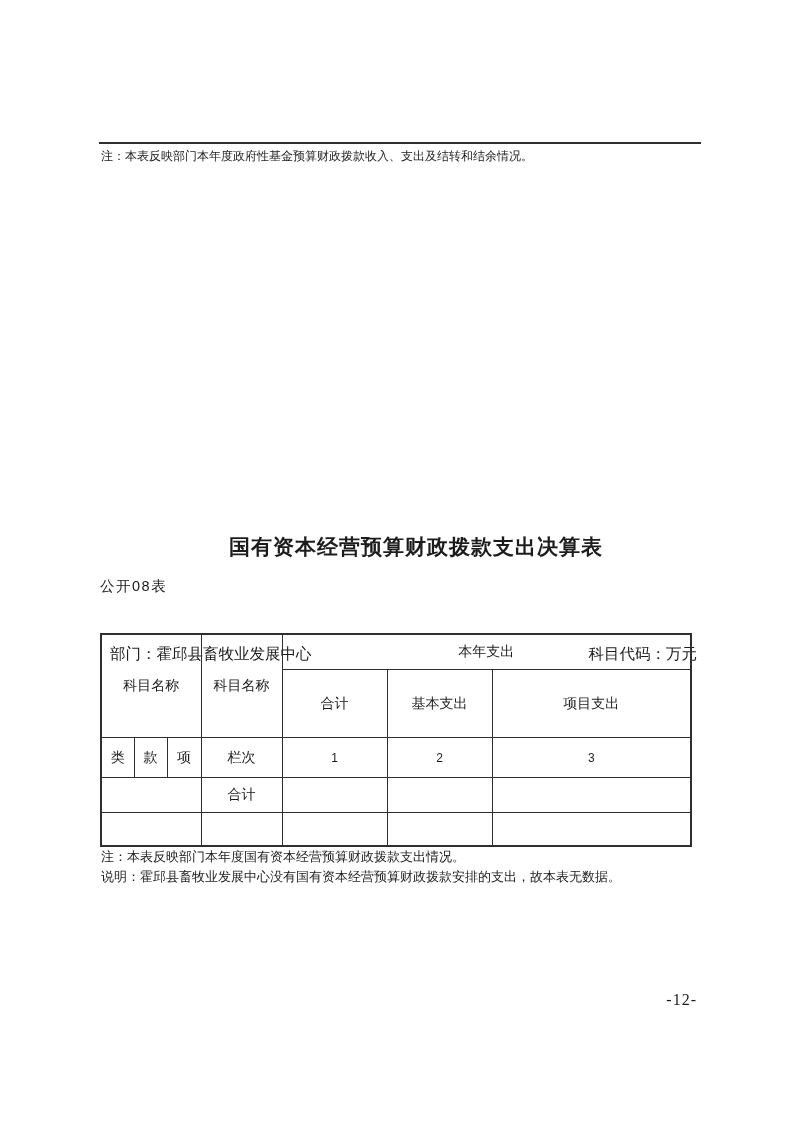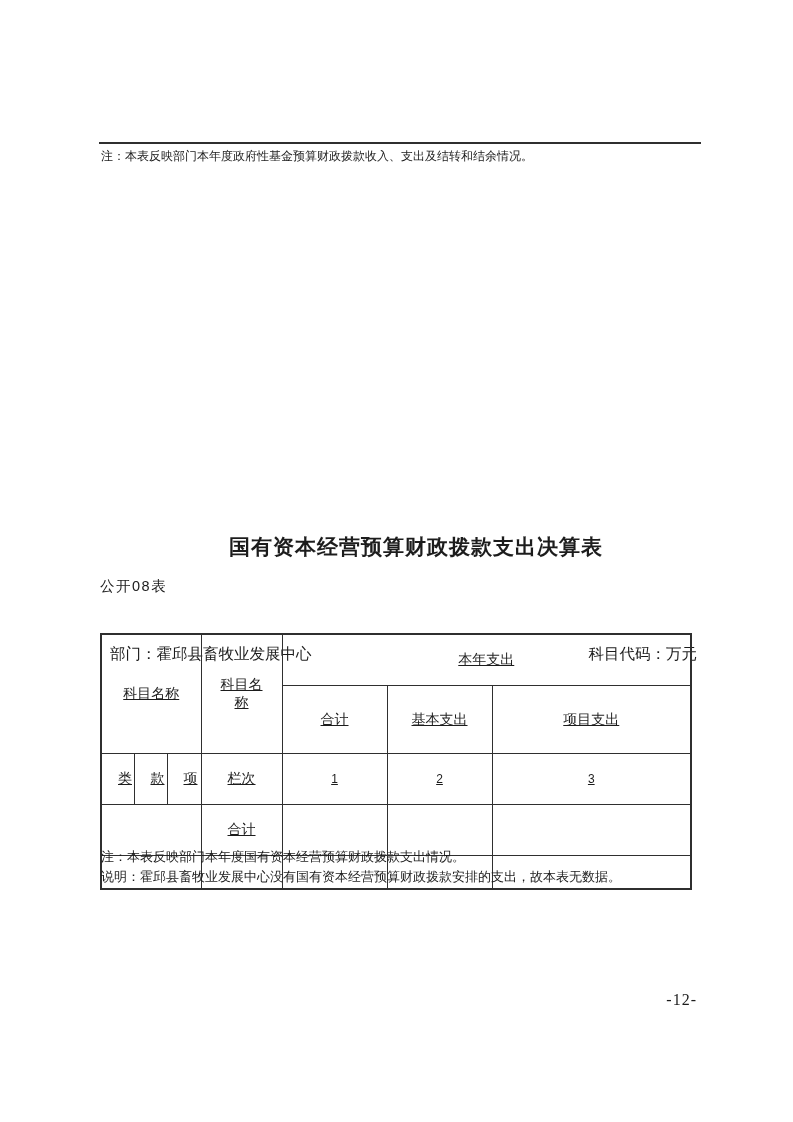--- a/index.html
+++ b/index.html
@@ -46,21 +46,21 @@
   table.report-table{
     position:absolute;left:100px;top:633px;
     width:592px;
     border-collapse:collapse;table-layout:fixed;
     font-size:14px;color:var(--text);
     border:2px solid var(--border);
   }
   table.report-table td{
     border:1.5px solid var(--border);
     text-align:center;vertical-align:middle;
-    padding:16px;overflow:hidden;text-decoration:underline;
+    padding:8px;overflow:hidden;
   }
   tr.r1{height:33px;}
   tr.r2{height:68px;}
   tr.r3{height:40px;}
   tr.r4{height:35px;}
   tr.r5{height:33px;}
   td.num{font-size:12px;}
   .bottom-notes{
     position:absolute;left:101px;top:847px;width:600px;
     font-size:13px;line-height:19.5px;

